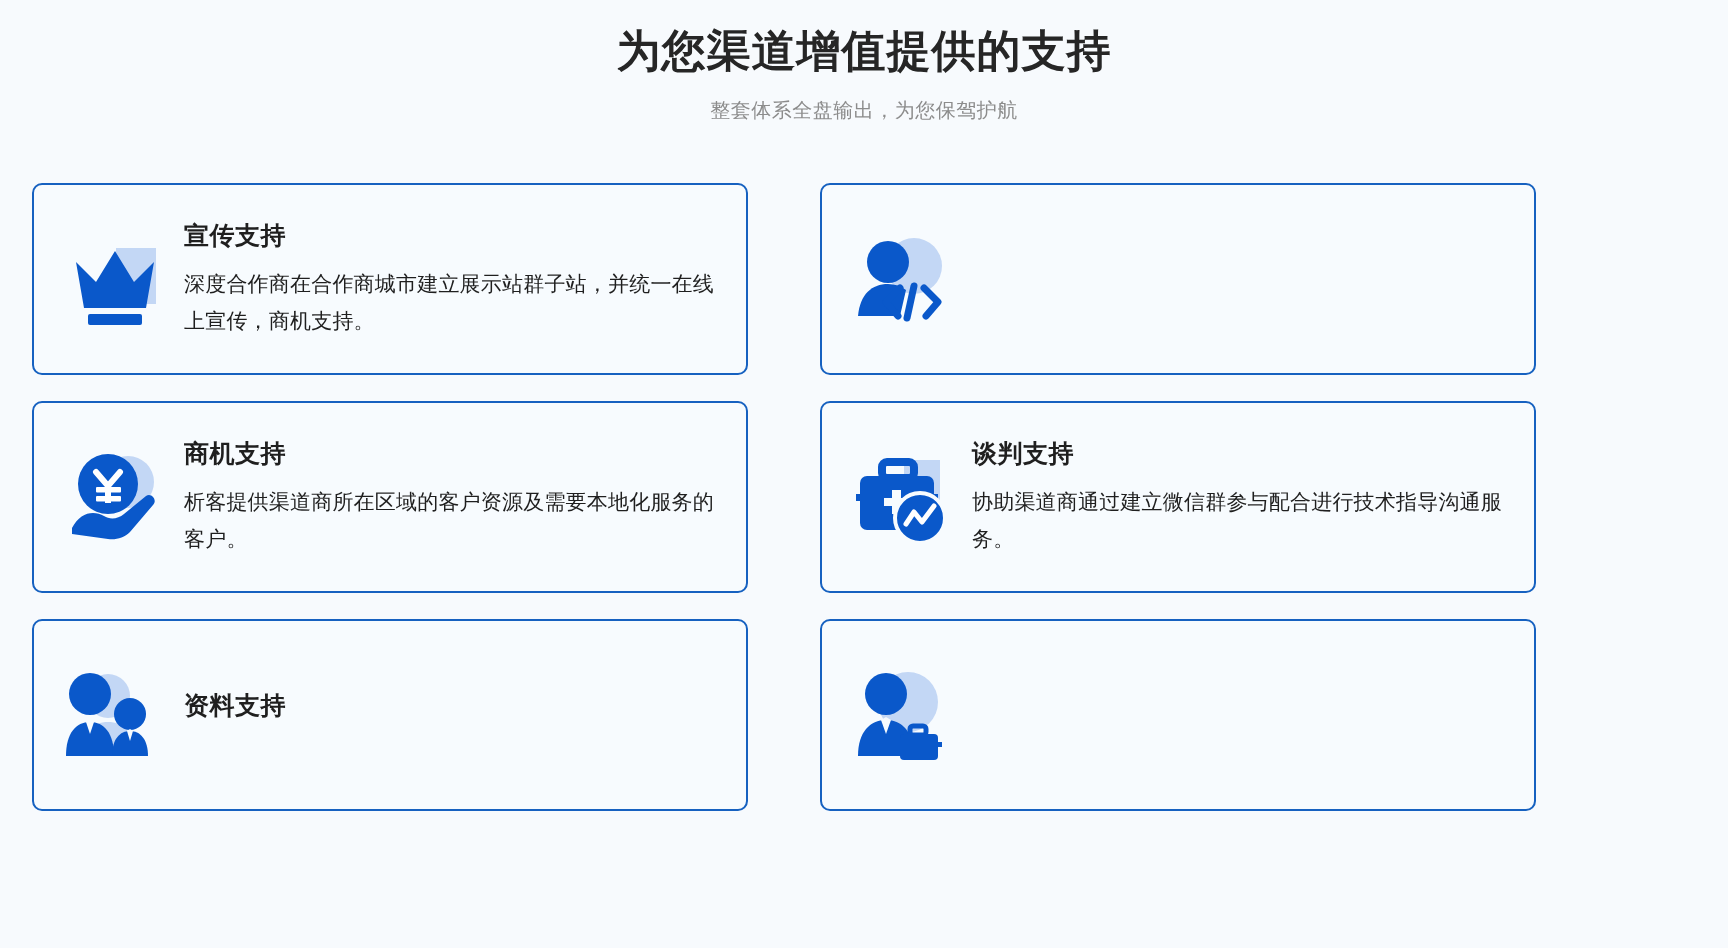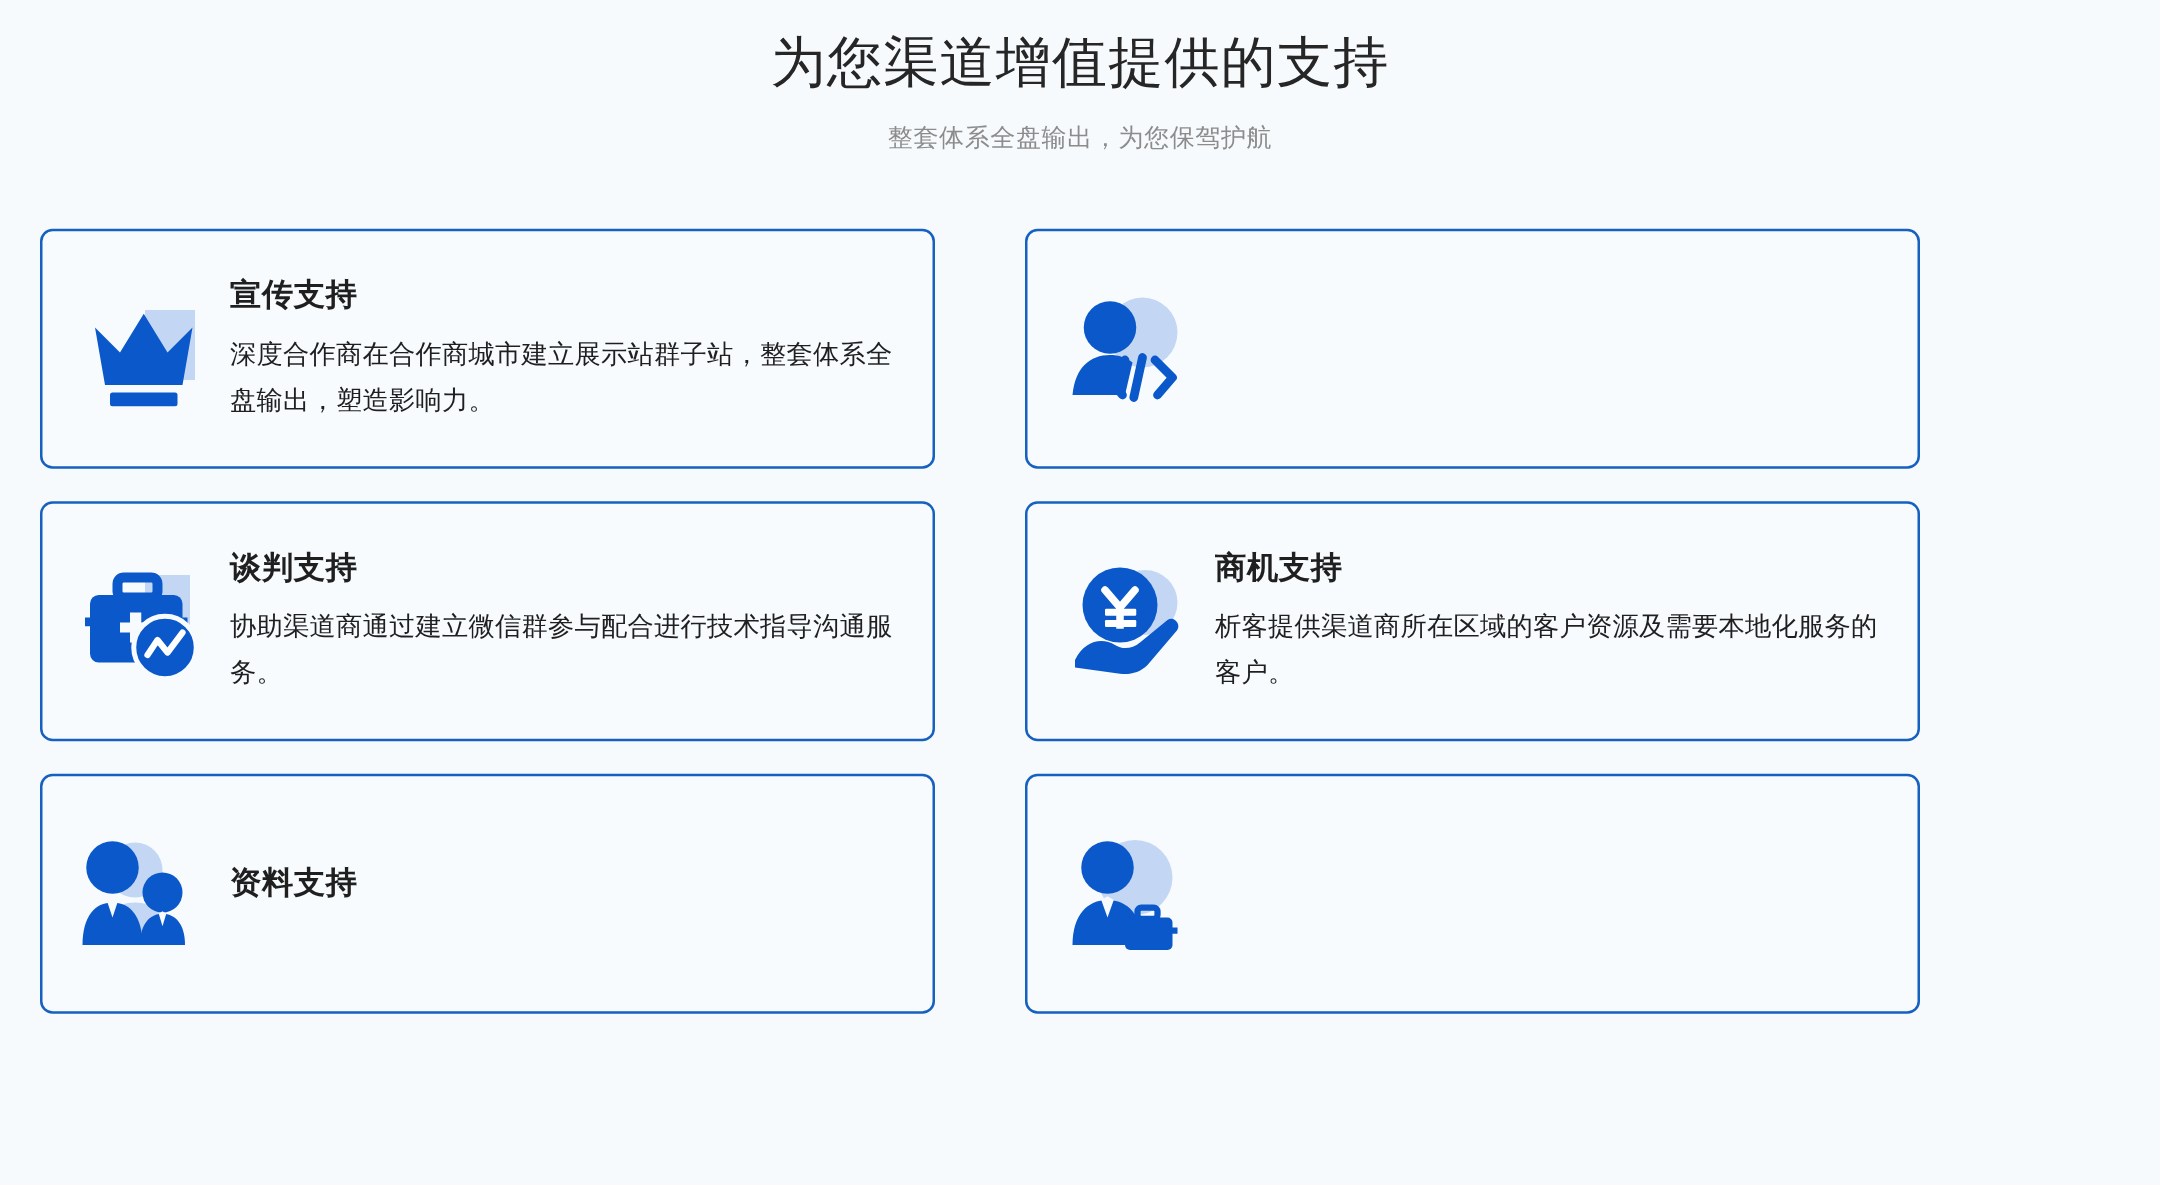--- a/index.html
+++ b/index.html
@@ -19,21 +19,21 @@
     background: #f7fafd;
   }
 
   
   .header {
     padding-top: 22px;
     text-align: center;
   }
   .page-title {
     font-size: 44px;
-    font-weight: 400;
+    font-weight: 700;
     color: #262626;
     letter-spacing: 1px;
     line-height: 1.3;
   }
   .page-subtitle {
     margin-top: 18px;
     font-size: 20px;
     font-weight: 400;
     color: #8c8c8c;
     letter-spacing: 0.5px;
@@ -110,34 +110,52 @@
     <div class="card">
       <div class="card-icon">
         <svg width="110" height="110" viewBox="0 0 110 110" aria-hidden="true">
           <rect x="56" y="24" width="40" height="56" fill="#c3d7f5"></rect>
           <path d="M16 38 L36 58 L55 27 L74 58 L94 38 L86 84 L24 84 Z" fill="#0a58ca"></path>
           <rect x="28" y="90" width="54" height="11" rx="2" fill="#0a58ca"></rect>
         </svg>
       </div>
       <div class="card-body">
         <div class="card-title">宣传支持</div>
-        <div class="card-desc">深度合作商在合作商城市建立展示站群子站，整套体系全盘输出，塑造影响力。</div>
+        <div class="card-desc">深度合作商在合作商城市建立展示站群子站，并统一在线上宣传，商机支持。</div>
       </div>
     </div>
 
     <div class="card">
       <div class="card-icon">
         <svg width="110" height="110" viewBox="0 0 110 110" aria-hidden="true">
           <circle cx="66" cy="42" r="28" fill="#c3d7f5"></circle>
           <circle cx="40" cy="38" r="21" fill="#0a58ca"></circle>
           <path d="M10 92 c2-22 14-32 30-32 c7 0 13 2 18 6 l-6 26 Z" fill="#0a58ca"></path>
           <path d="M52 64 L38 78 L50 92" stroke="#0a58ca" stroke-width="7" fill="none" stroke-linecap="round" stroke-linejoin="round"></path>
           <path d="M66 62 L59 94" stroke="#0a58ca" stroke-width="7" fill="none" stroke-linecap="round"></path>
           <path d="M76 64 L90 78 L78 92" stroke="#0a58ca" stroke-width="7" fill="none" stroke-linecap="round" stroke-linejoin="round"></path>
         </svg>
+      </div>
+    </div>
+
+    <div class="card">
+      <div class="card-icon">
+        <svg width="110" height="110" viewBox="0 0 110 110" aria-hidden="true">
+          <circle cx="68" cy="40" r="26" fill="#c3d7f5"></circle>
+          <circle cx="48" cy="42" r="30" fill="#0a58ca"></circle>
+          <path d="M36 30 L48 44 L60 30" stroke="#ffffff" stroke-width="6" fill="none" stroke-linecap="round"></path>
+          <rect x="36" y="45" width="25" height="5.5" rx="1" fill="#ffffff"></rect>
+          <rect x="36" y="54" width="25" height="5.5" rx="1" fill="#ffffff"></rect>
+          <rect x="45" y="43" width="6" height="18" fill="#ffffff"></rect>
+          <path d="M12 86 c8-16 22-18 32-12 c6 4 14 3 20-2 l22-18 c5-4 12 4 7 9 L70 90 c-6 6-14 8-22 7 l-36-5 Z" fill="#0a58ca"></path>
+        </svg>
+      </div>
+      <div class="card-body">
+        <div class="card-title">商机支持</div>
+        <div class="card-desc">析客提供渠道商所在区域的客户资源及需要本地化服务的客户。</div>
       </div>
     </div>
 
     <div class="card">
       <div class="card-icon">
         <svg width="110" height="110" viewBox="0 0 110 110" aria-hidden="true">
           <rect x="56" y="18" width="36" height="70" fill="#c3d7f5"></rect>
           <rect x="34" y="20" width="32" height="16" rx="5" fill="none" stroke="#0a58ca" stroke-width="8"></rect>
           <rect x="12" y="34" width="74" height="54" rx="7" fill="#0a58ca"></rect>
           <rect x="8" y="52" width="82" height="7" fill="#0a58ca"></rect>
@@ -146,38 +164,20 @@
           <circle cx="72" cy="76" r="25" fill="#0a58ca" stroke="#f7fbfe" stroke-width="4"></circle>
           <path d="M58 82 L66 70 L74 80 L86 64" stroke="#ffffff" stroke-width="5" fill="none" stroke-linecap="round" stroke-linejoin="round"></path>
         </svg>
       </div>
       <div class="card-body">
         <div class="card-title">谈判支持</div>
         <div class="card-desc">协助渠道商通过建立微信群参与配合进行技术指导沟通服务。</div>
       </div>
     </div>
 
-    <div class="card">
-      <div class="card-icon">
-        <svg width="110" height="110" viewBox="0 0 110 110" aria-hidden="true">
-          <circle cx="68" cy="40" r="26" fill="#c3d7f5"></circle>
-          <circle cx="48" cy="42" r="30" fill="#0a58ca"></circle>
-          <path d="M36 30 L48 44 L60 30" stroke="#ffffff" stroke-width="6" fill="none" stroke-linecap="round"></path>
-          <rect x="36" y="45" width="25" height="5.5" rx="1" fill="#ffffff"></rect>
-          <rect x="36" y="54" width="25" height="5.5" rx="1" fill="#ffffff"></rect>
-          <rect x="45" y="43" width="6" height="18" fill="#ffffff"></rect>
-          <path d="M12 86 c8-16 22-18 32-12 c6 4 14 3 20-2 l22-18 c5-4 12 4 7 9 L70 90 c-6 6-14 8-22 7 l-36-5 Z" fill="#0a58ca"></path>
-        </svg>
-      </div>
-      <div class="card-body">
-        <div class="card-title">商机支持</div>
-        <div class="card-desc">析客提供渠道商所在区域的客户资源及需要本地化服务的客户。</div>
-      </div>
-    </div>
-
     <div class="card single">
       <div class="card-icon">
         <svg width="110" height="110" viewBox="0 0 110 110" aria-hidden="true">
           <circle cx="48" cy="36" r="22" fill="#c3d7f5"></circle>
           <path d="M22 94 c0-22 11-32 26-32 c15 0 26 10 26 32 Z" fill="#c3d7f5"></path>
           <circle cx="30" cy="34" r="21" fill="#0a58ca"></circle>
           <path d="M6 96 c0-23 10-34 24-34 c14 0 24 11 24 34 Z" fill="#0a58ca"></path>
           <path d="M26 62 L30 74 L34 62 L30 59 Z" fill="#f7fbfe"></path>
           <circle cx="70" cy="54" r="16" fill="#0a58ca"></circle>
           <path d="M52 96 c0-17 8-25 18-25 c10 0 18 8 18 25 Z" fill="#0a58ca"></path>

